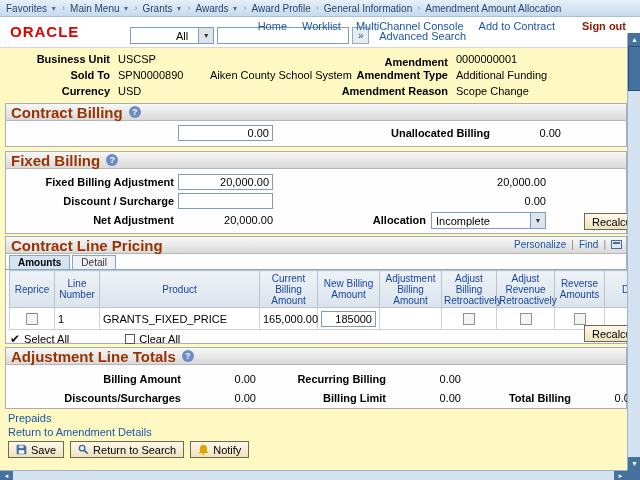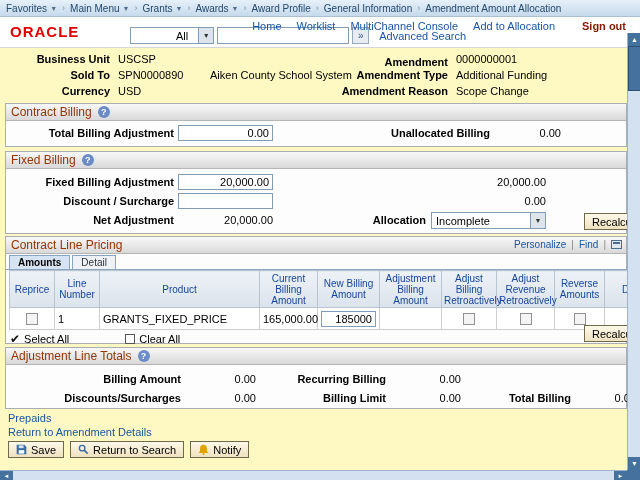--- a/index.html
+++ b/index.html
@@ -33,21 +33,21 @@
 
   
   .summary { position:absolute; top:50px; left:0; width:627px; height:52px; }
   .abs { position:absolute; white-space:nowrap; }
   .flabel { font-weight:bold; text-align:right; }
 
   
   .section { position:absolute; left:5px; width:622px; border:1px solid #aaadb2; background:#fdfdfd; }
   .sec-hdr { height:17px; background:linear-gradient(#f8f8f8,#d9d9d9); border-bottom:1px solid #b5b5b5;
              display:flex; align-items:center; padding:0 5px; }
-  .sec-title { color:#993300; font-weight:normal; font-size:12px; white-space:nowrap; }
+  .sec-title { color:#993300; font-weight:bold; font-size:15px; white-space:nowrap; }
   .help { margin-left:6px; width:12px; height:12px; border-radius:50%; background:#6b8cc7; color:#fff;
           font-size:9px; font-weight:bold; display:inline-flex; align-items:center; justify-content:center; cursor:pointer; }
   .numin { border:1px solid #7f9db9; height:16px; font-size:11px; text-align:right; padding:0 3px; font-family:"Liberation Sans",sans-serif; }
 
   
   .ddl { position:absolute; height:17px; border:1px solid #7f9db9; background:#fff; display:flex; align-items:center; }
   .ddl .val { flex:1; padding:0 4px; }
   .ddl .dbtn { width:15px; height:15px; background:#dde4ec; border-left:1px solid #7f9db9;
                display:flex; align-items:center; justify-content:center; font-size:7px; color:#333; }
 
@@ -135,21 +135,21 @@
         <span class="dbtn">▼</span>
       </span>
       <input class="searchbox" type="text" value="" style="">
       <span class="gobtn">»</span>
       <a class="lnk advsearch">Advanced Search</a>
     </div>
     <div class="hdrlinks">
       <a class="lnk">Home</a>
       <a class="lnk">Worklist</a>
       <a class="lnk">MultiChannel Console</a>
-      <a class="lnk">Add to Allocation</a>
+      <a class="lnk">Add to Contract</a>
       <a class="lnk signout">Sign out</a>
     </div>
   </div>
 
   <div class="summary">
     <span class="abs flabel" style="left:10px;width:100px;top:3px;">Business Unit</span>
     <span class="abs" style="left:118px;top:3px;">USCSP</span>
     <span class="abs flabel" style="left:330px;width:118px;top:6px;">Amendment</span>
     <span class="abs" style="left:456px;top:3px;">0000000001</span>
 
@@ -163,21 +163,20 @@
     <span class="abs" style="left:118px;top:35px;">USD</span>
     <span class="abs flabel" style="left:330px;width:118px;top:35px;">Amendment Reason</span>
     <span class="abs" style="left:456px;top:35px;">Scope Change</span>
   </div>
 
   <div class="section" style="top:103px;height:44px;">
     <div class="sec-hdr">
       <span class="sec-title">Contract Billing</span>
       <span class="help">?</span>
     </div>
-    <span class="abs flabel" style="left:8px;width:160px;top:23px;">Total Billing Adjustment</span>
     <input class="numin abs" style="left: 172px; width: 95px; top: 21px;" value="0.00">
     <span class="abs flabel" style="left:385px;width:95px;top:23px;">Unallocated Billing</span>
     <span class="abs tright" style="left:490px;width:65px;top:23px;">0.00</span>
   </div>
 
   <div class="section" style="top:151px;height:83px;">
     <div class="sec-hdr">
       <span class="sec-title">Fixed Billing</span>
       <span class="help">?</span>
     </div>

